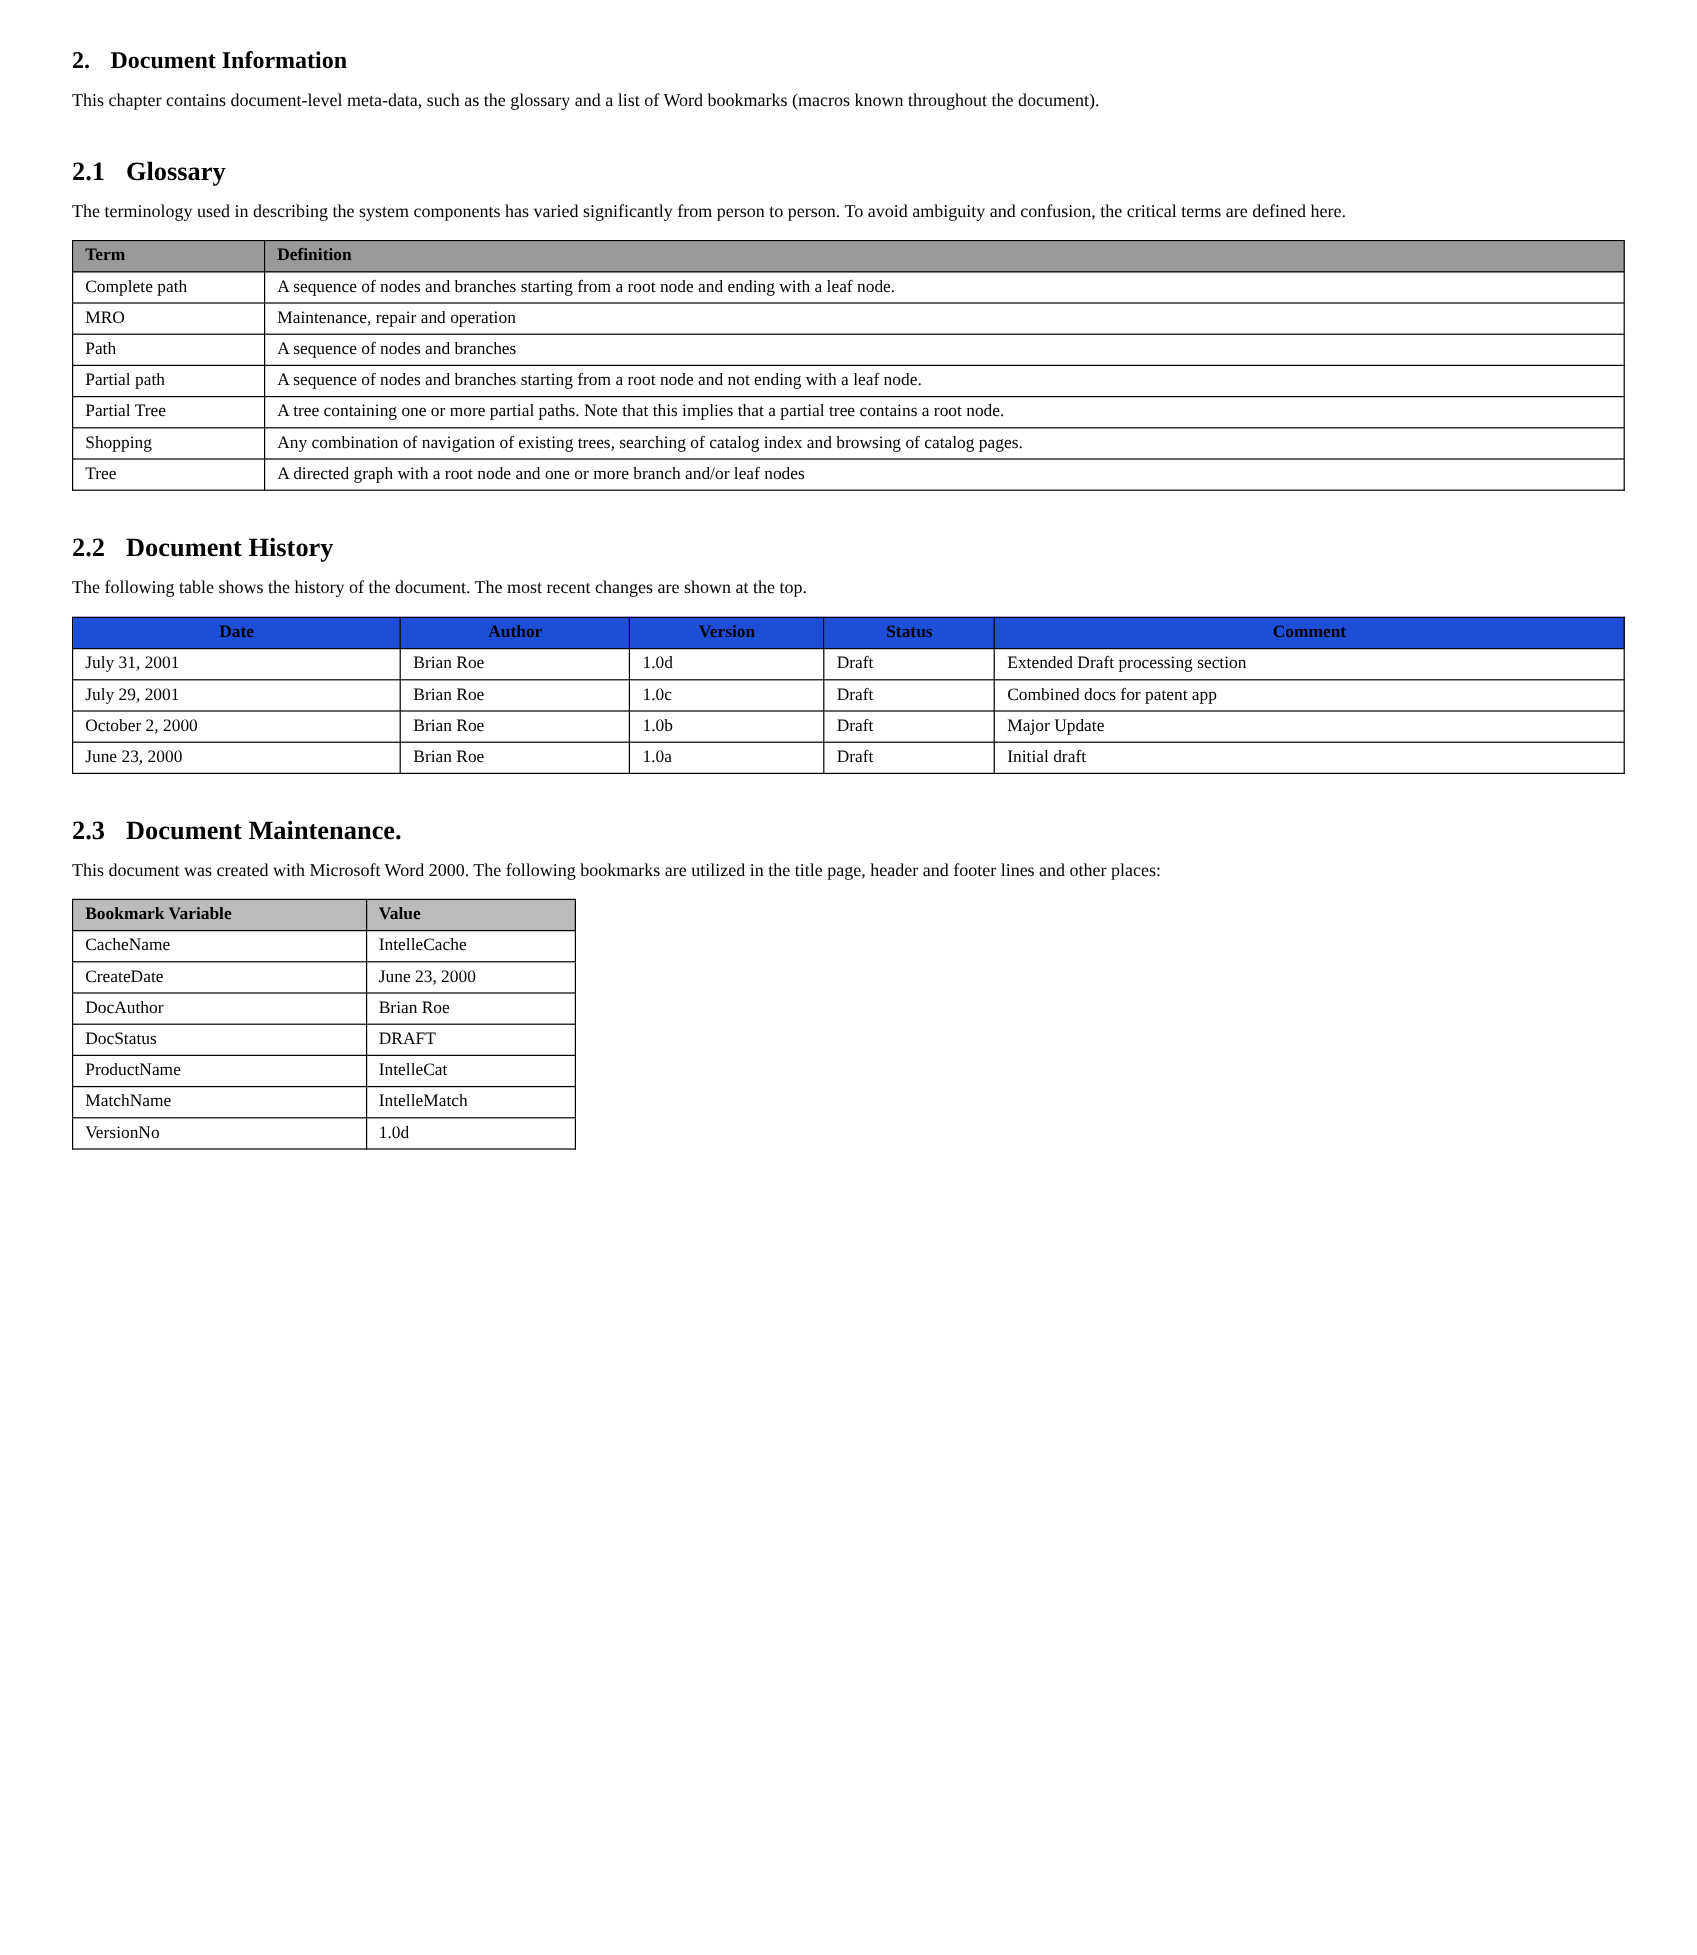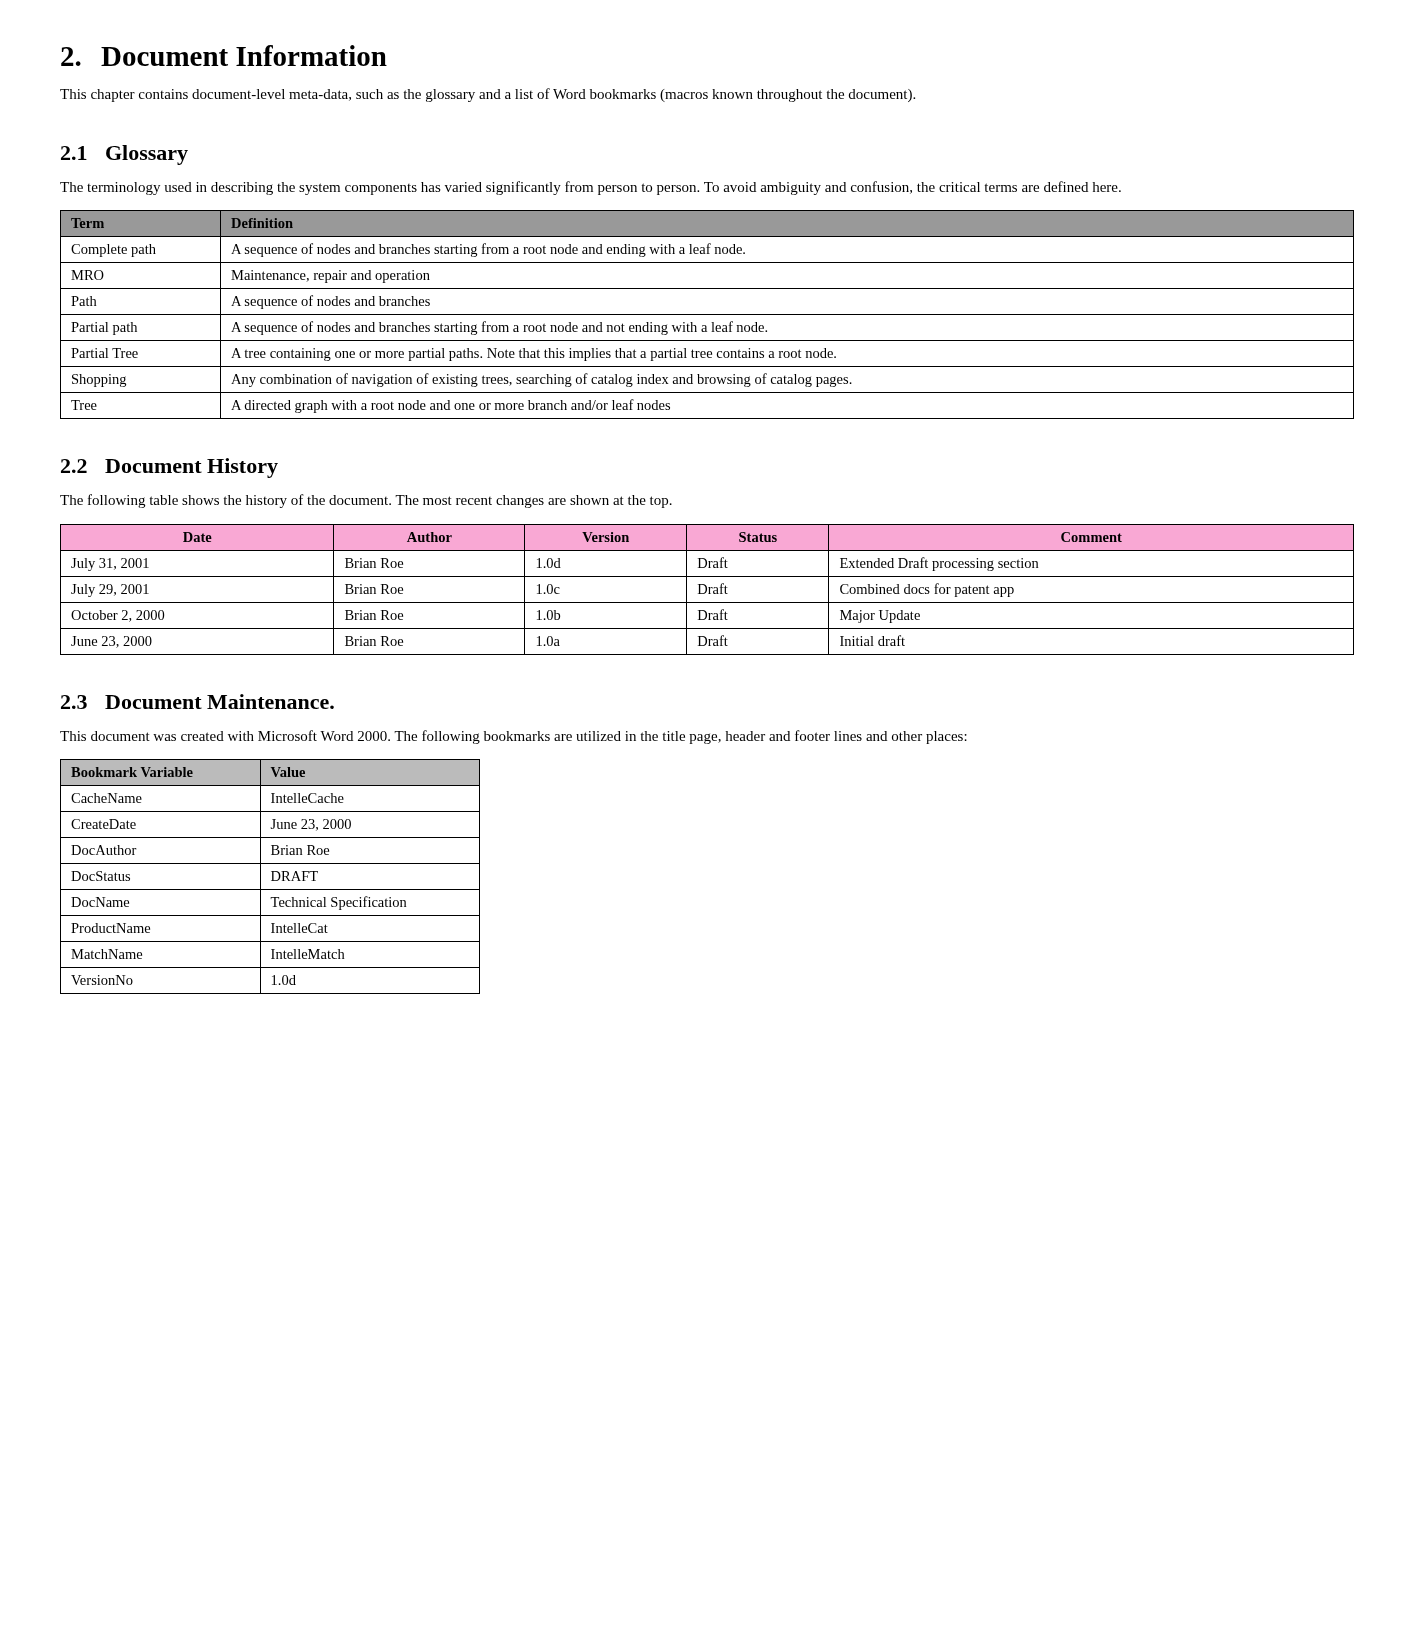--- a/index.html
+++ b/index.html
@@ -5,21 +5,21 @@
     * { box-sizing: border-box; margin: 0; padding: 0; }
     body {
       background: #fff;
       font-family: Times New Roman, Times, serif;
       font-size: 15px;
       color: #000;
       padding: 40px 60px;
       max-width: 1414px;
     }
     h1.section-title {
-      font-size: 29px;
+      font-size: 20px;
       font-weight: bold;
       margin-bottom: 10px;
     }
     h2.subsection-title {
       font-size: 22px;
       font-weight: bold;
       margin-top: 34px;
       margin-bottom: 10px;
     }
     p.body-text {
@@ -38,21 +38,21 @@
       vertical-align: top;
       font-size: 14.5px;
     }
     table thead tr th {
       background: #999;
       color: #000;
       font-weight: bold;
       text-align: left;
     }
     .history-table thead tr th {
-      background: #f9a8d4;
+      background: #1d4ed8;
       font-weight: bold;
       text-align: center;
     }
     .history-table td {
       text-align: left;
     }
     .bookmark-table thead tr th {
       background: #bbb;
       font-weight: bold;
     }
@@ -194,24 +194,20 @@
       </tr>
       <tr>
         <td>DocAuthor</td>
         <td>Brian Roe</td>
       </tr>
       <tr>
         <td>DocStatus</td>
         <td>DRAFT</td>
       </tr>
       <tr>
-        <td>DocName</td>
-        <td>Technical Specification</td>
-      </tr>
-      <tr>
         <td>ProductName</td>
         <td>IntelleCat</td>
       </tr>
       <tr>
         <td>MatchName</td>
         <td>IntelleMatch</td>
       </tr>
       <tr>
         <td>VersionNo</td>
         <td>1.0d</td>

